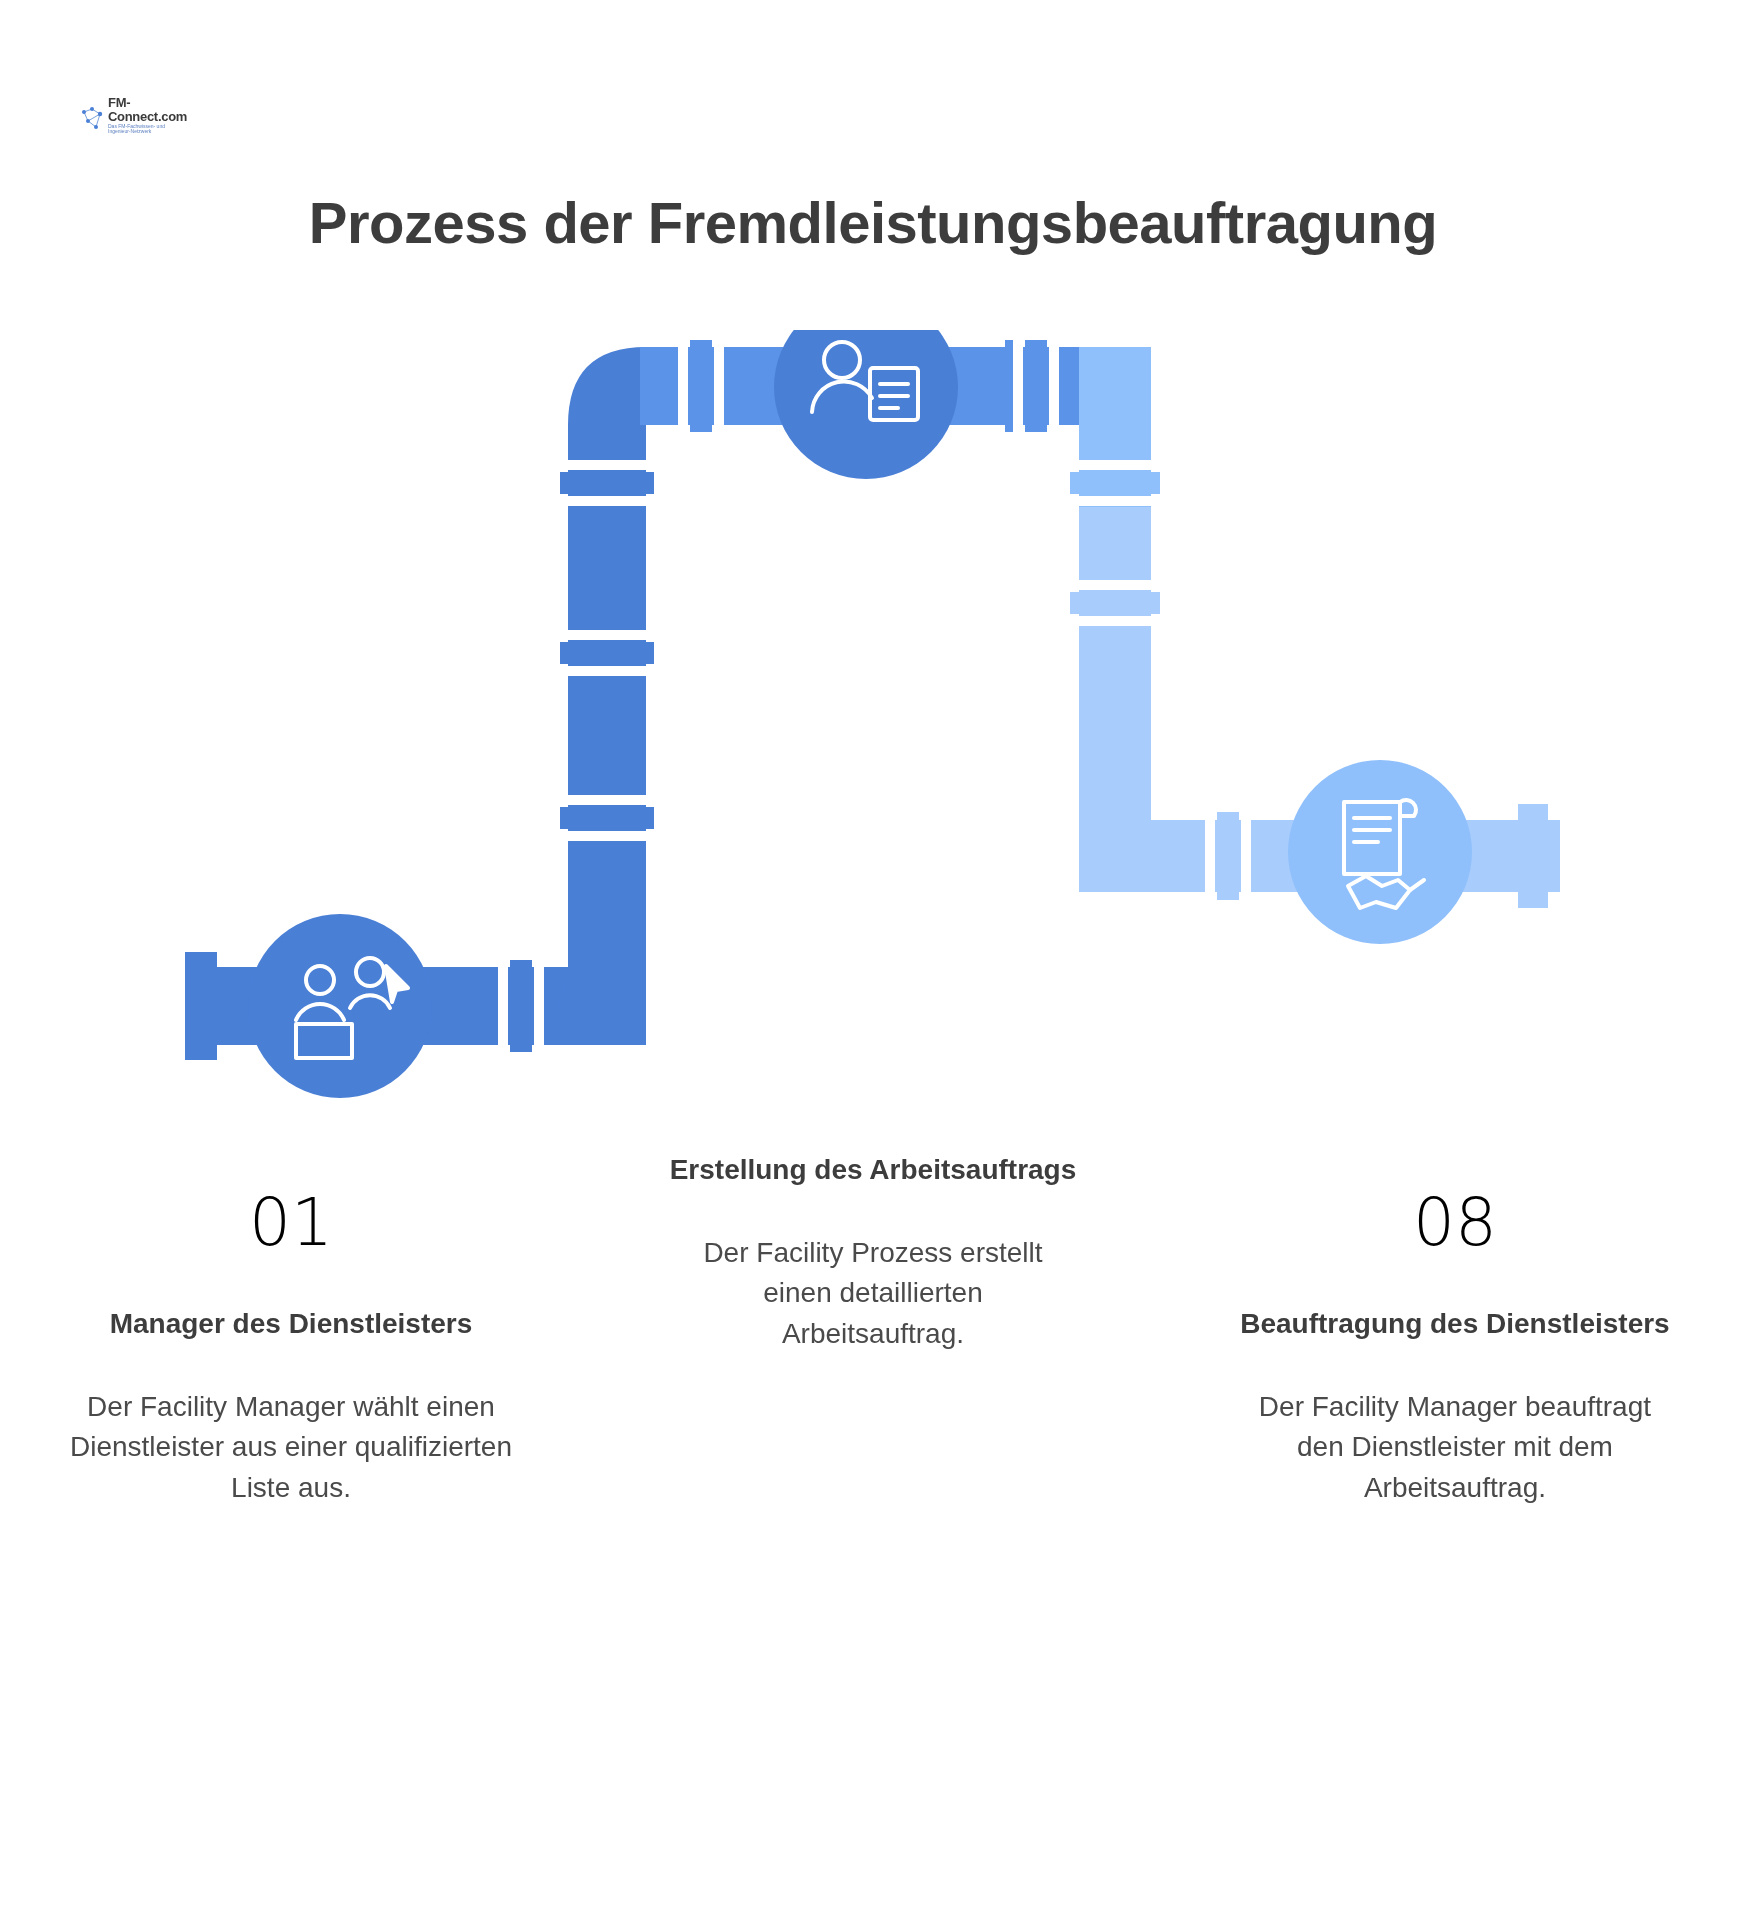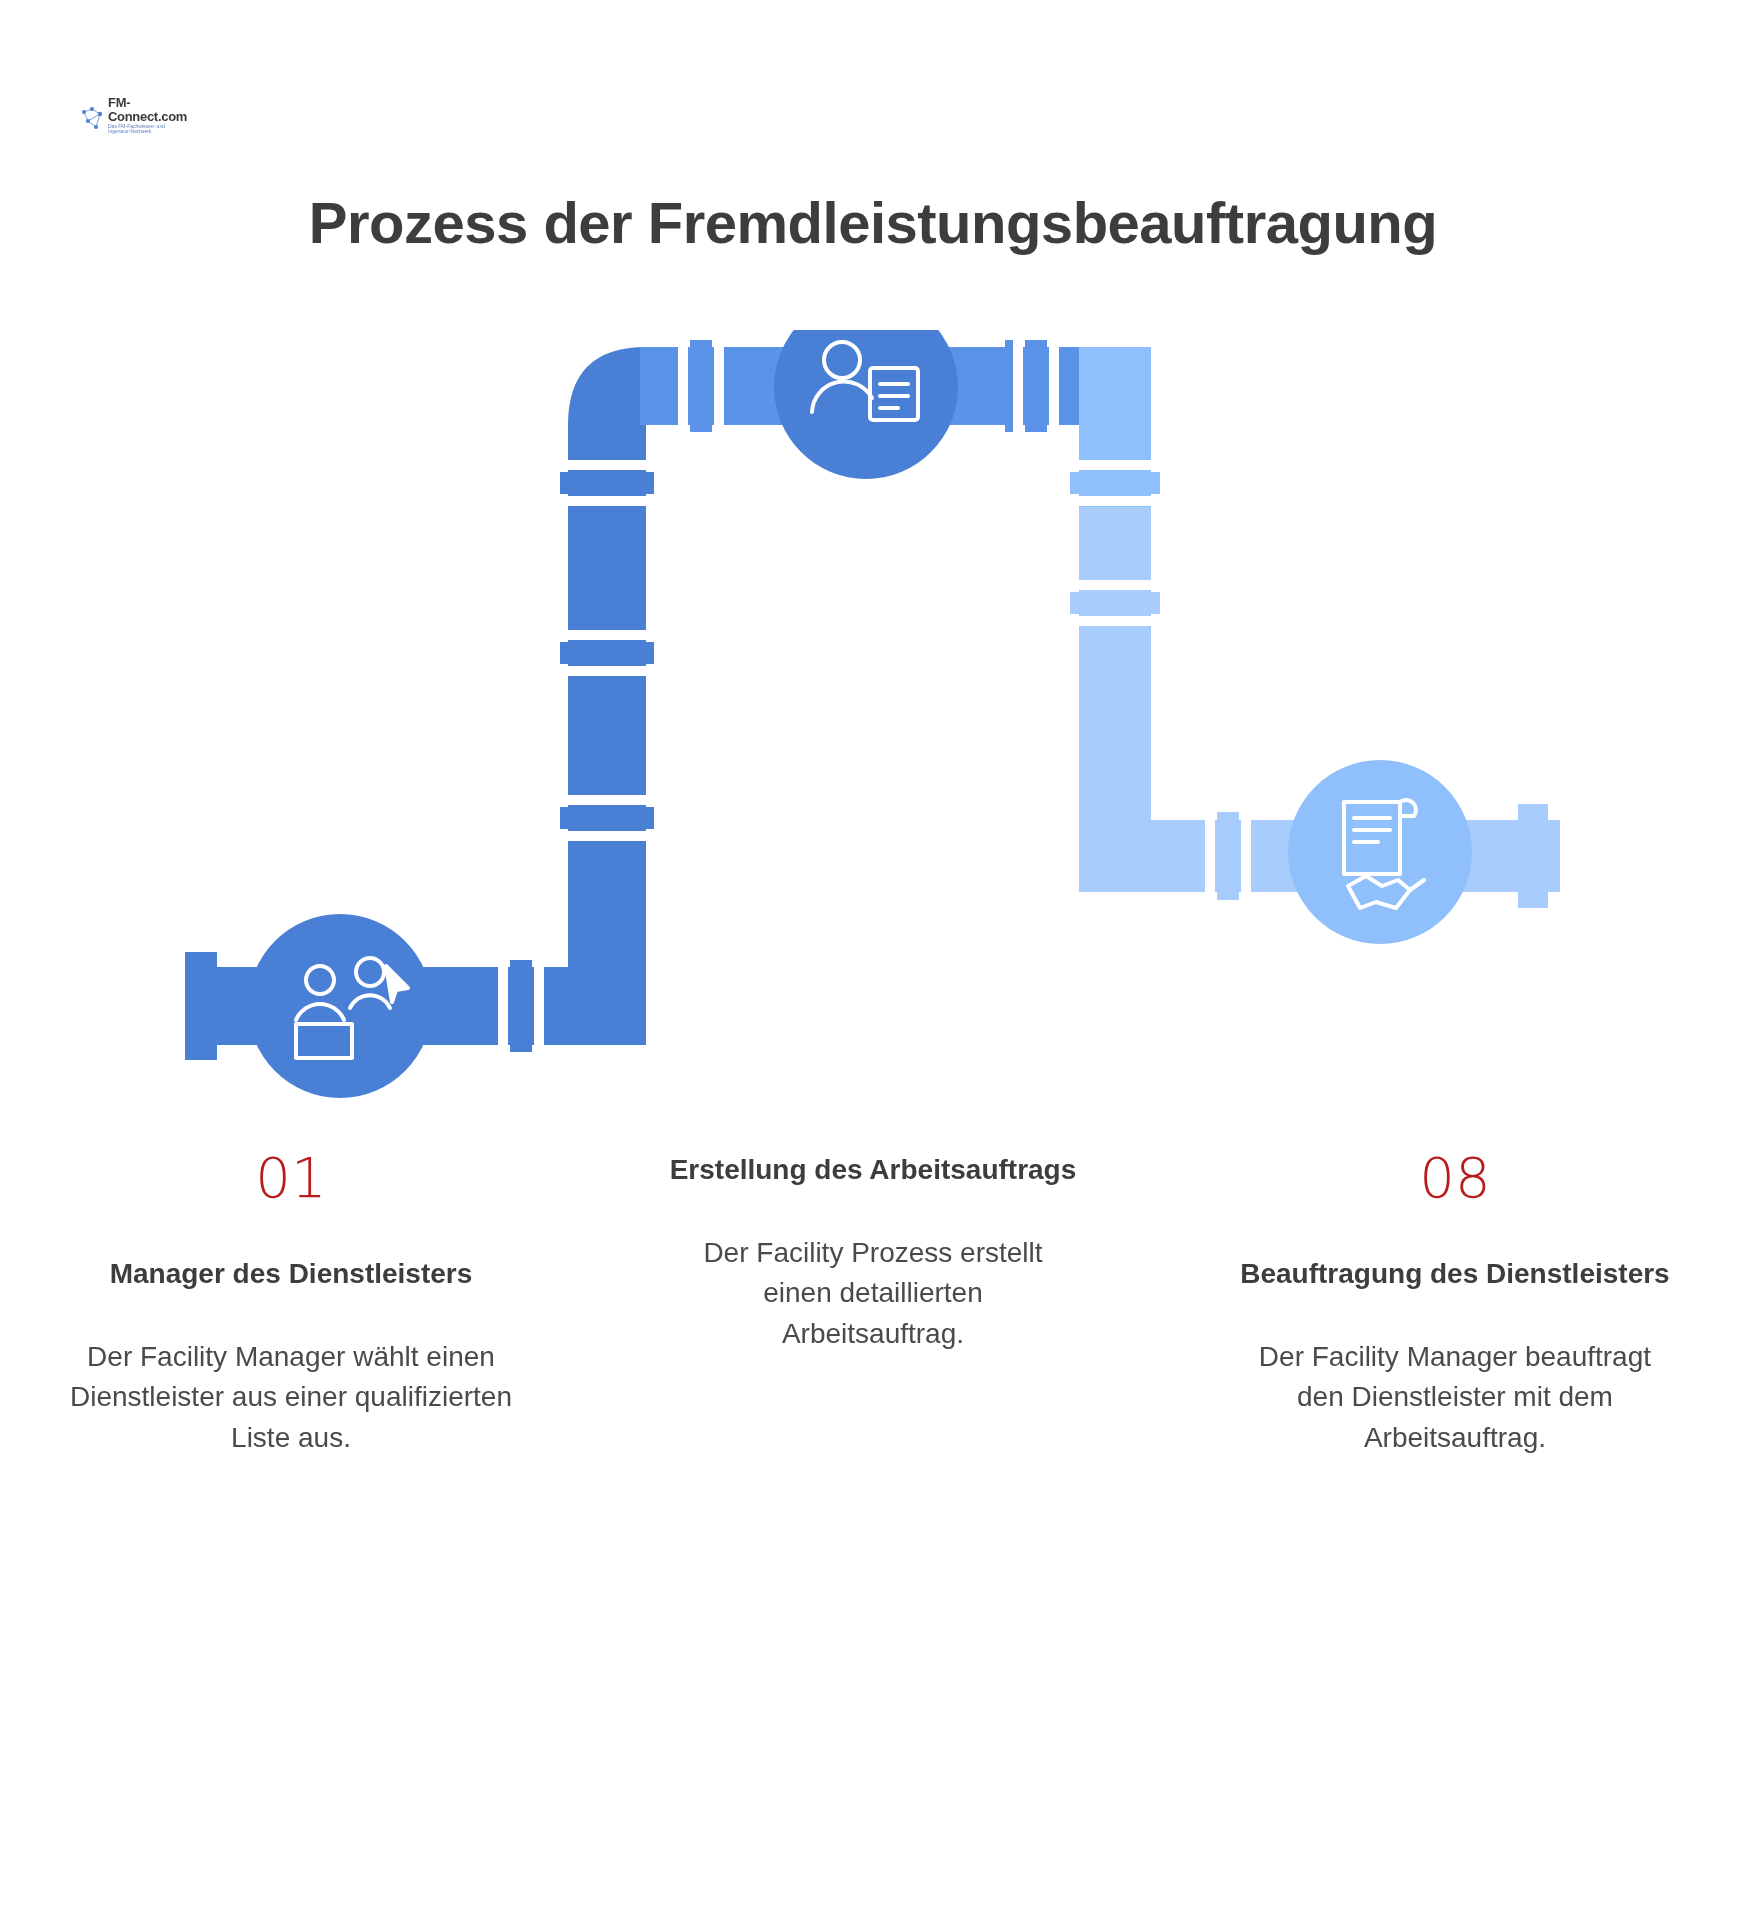--- a/index.html
+++ b/index.html
@@ -80,26 +80,27 @@
     width: 1746px;
     display: flex;
   }
   .step {
     width: 33.3333%;
     box-sizing: border-box;
     padding: 0 60px;
     text-align: center;
   }
   .step-number {
-    font-size: 56px;
+    font-size: 66px;
     font-weight: 300;
-    color: #b91c1c;
+    color: #000000;
     line-height: 1;
     margin-bottom: 48px;
     font-family: "DejaVu Sans", sans-serif;
+    margin-top: 40px;
   }
   .step-title {
     font-size: 28px;
     font-weight: bold;
     color: #3d3d3d;
     line-height: 1.45;
     margin-bottom: 42px;
   }
   .step-desc {
     font-size: 28px;

